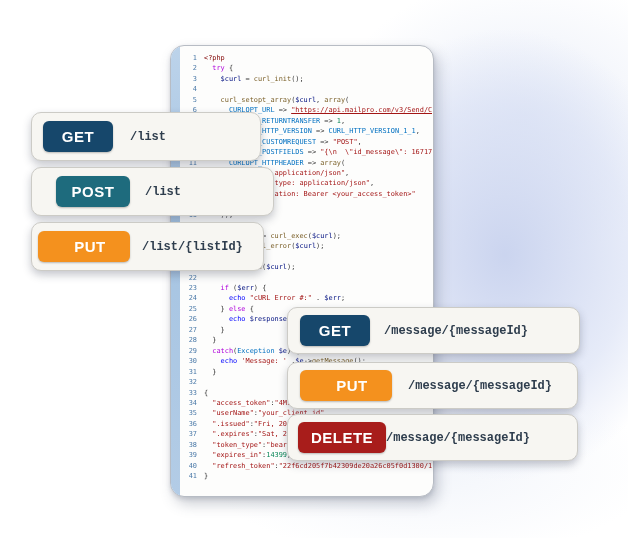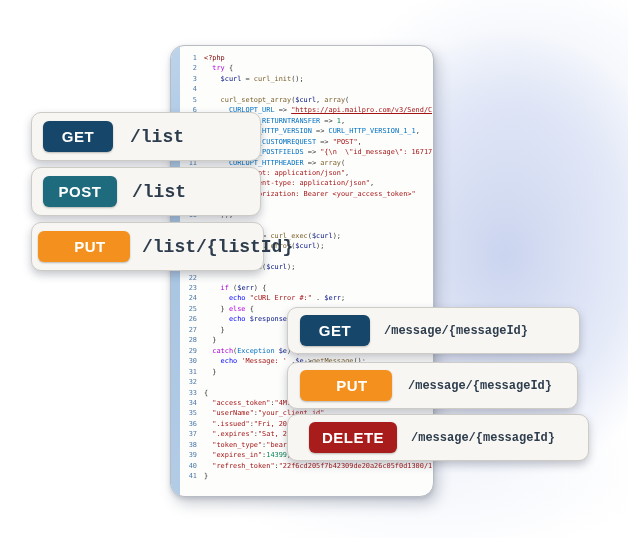--- a/index.html
+++ b/index.html
@@ -39,29 +39,29 @@
     color:#17466c;letter-spacing:5px;}
 
   
   .card{position:absolute;z-index:4;display:flex;align-items:center;
     background:#f7f6f2;border:1px solid #cccbc6;border-radius:10px;
     box-shadow:0 4px 8px rgba(45,55,75,.28);}
   .badge{flex:none;display:inline-block;border-radius:6px;color:#ffffff;
     font-weight:bold;font-size:15px;letter-spacing:.5px;text-align:center;
     padding:7px 0;box-shadow:0 1px 2px rgba(0,0,0,.25);}
   .path{font-family:"Liberation Mono",monospace;color:#2e3d4d;font-weight:bold;white-space:nowrap;}
-  .path-lg{font-size:18px;}
+  .path-lg{font-size:12px;}
   .path-sm{font-size:12px;}
 
   .ep1{left:31px;top:112px;width:217px;height:47px;padding-left:11px;gap:17px;}
-  .ep2{left:31px;top:167px;width:217px;height:47px;padding-left:11px;gap:15px;}
+  .ep2{left:31px;top:167px;width:217px;height:47px;padding-left:24px;gap:15px;}
   .ep3{left:31px;top:222px;width:225px;height:47px;padding-left:6px;gap:12px;}
   .ep4{left:287px;top:307px;width:279px;height:45px;padding-left:12px;gap:14px;}
   .ep5{left:287px;top:362px;width:277px;height:45px;padding-left:12px;gap:16px;}
-  .ep6{left:287px;top:414px;width:279px;height:45px;padding-left:21px;gap:14px;}
+  .ep6{left:287px;top:414px;width:279px;height:45px;padding-left:10px;gap:0;}
   .ep1 .badge,.ep4 .badge{width:70px;}
   .ep2 .badge{width:74px;}
   .ep3 .badge,.ep5 .badge{width:80px;padding-left:12px;}
   .ep6 .badge{width:88px;}
 </style>
 </head>
 <body>
 
 <div id="stage">
 

